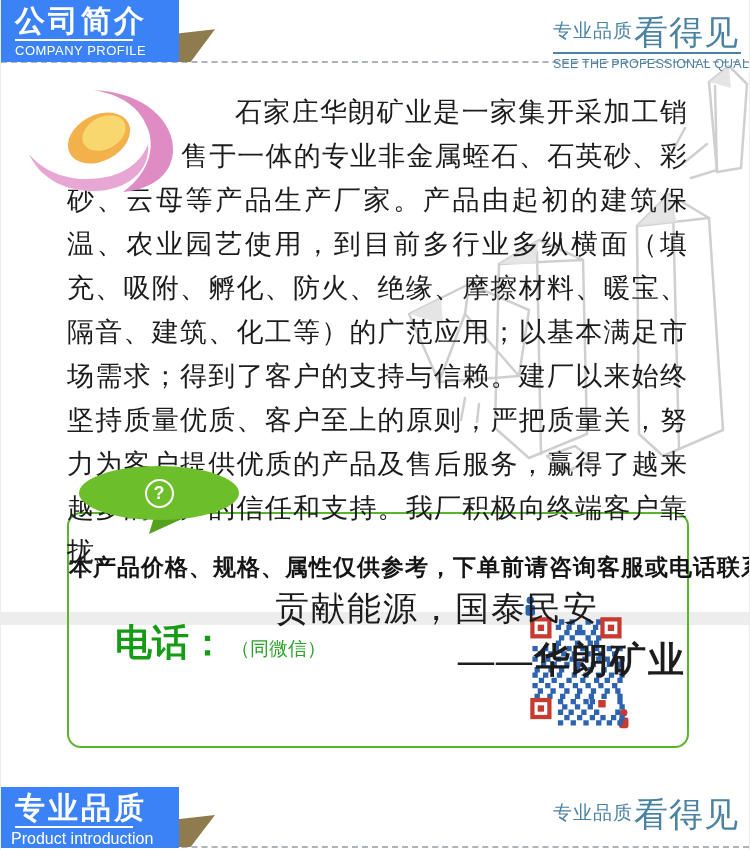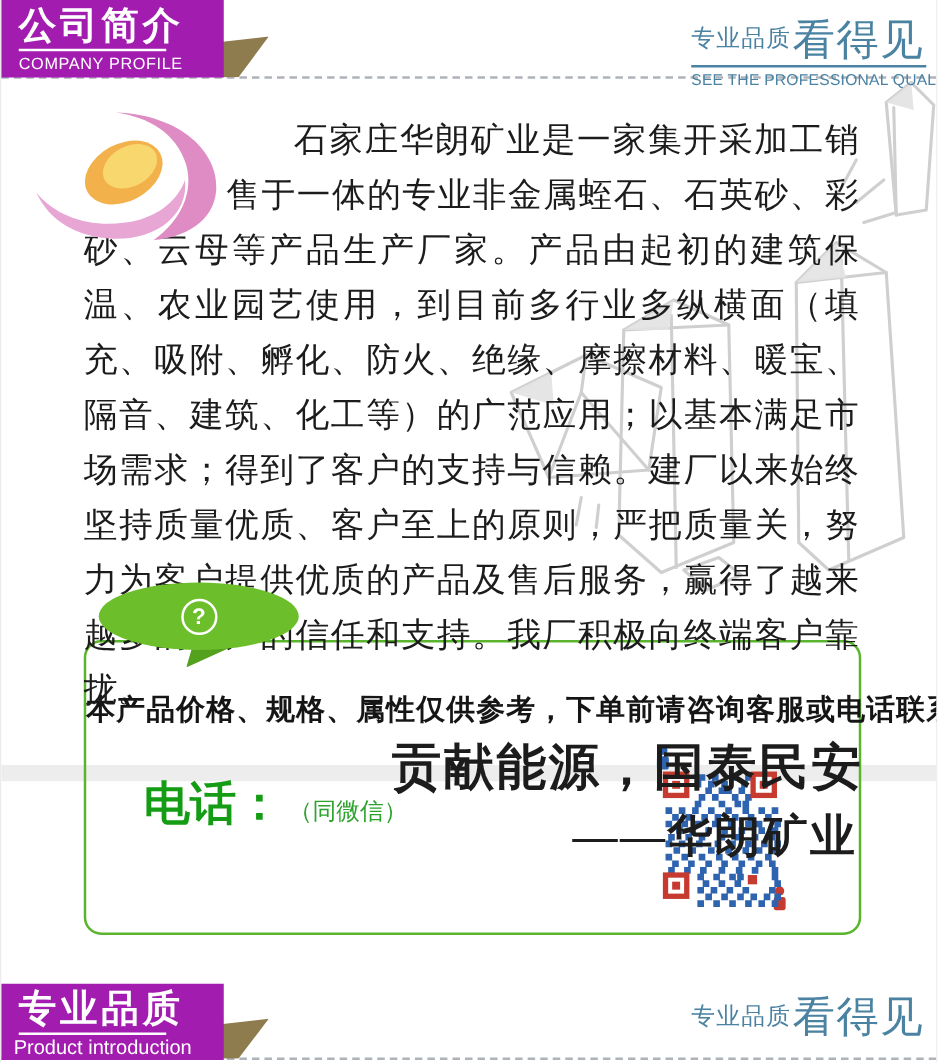--- a/index.html
+++ b/index.html
@@ -1,20 +1,20 @@
 <!DOCTYPE html>
 <html><head>
 <meta charset="utf-8">
 <style>
   html,body{margin:0;padding:0;background:#fff;}
   .page{position:relative;width:750px;height:850px;background:#fff;overflow:hidden;
         font-family:"Liberation Sans",sans-serif;border-left:1px solid #ececec;border-right:1px solid #ececec;box-sizing:border-box;}
 
   
-  .banner{position:absolute;left:0;width:178px;height:62px;background:#a21caf;color:#fff;z-index:6;}
+  .banner{position:absolute;left:0;width:178px;height:62px;background:#3b82f6;color:#fff;z-index:6;}
   .banner .cn{font-size:30px;font-weight:bold;letter-spacing:3px;line-height:32px;margin:5px 0 0 14px;white-space:nowrap;}
   .banner .rule{width:118px;height:2px;background:#fff;margin:2px 0 2px 14px;}
   .banner .en{font-size:13px;letter-spacing:.5px;margin-left:14px;white-space:nowrap;}
   .banner.bottom{top:787px;height:61px;}
   .banner.bottom .en{font-size:16px;margin-left:10px;letter-spacing:0;}
   .tri{position:absolute;width:42px;height:40px;background:#8e7c4e;z-index:5;
        clip-path:polygon(0 30%,100% 18%,42% 100%,0 100%);}
   .tri.top{left:172px;top:22px;}
   .tri.bottom{left:172px;top:808px;height:39px;}
   .dash{position:absolute;left:0;right:0;border-top:2px dashed #aeb3ba;z-index:4;}
@@ -27,21 +27,21 @@
   .quality .cnS{font-size:19px;padding-bottom:4px;letter-spacing:1px;}
   .quality .cnB{font-size:34px;line-height:32px;letter-spacing:1px;}
   .quality .rule{border-top:2px solid #4a82a2;margin-top:4px;}
   .quality .en{font-size:12.5px;margin-top:3px;white-space:nowrap;letter-spacing:.2px;}
 
   
   .profile{position:absolute;left:62px;top:86px;width:628px;z-index:3;
            font-family:"Liberation Serif",serif;color:#1c1c1c;}
   .logo-spacer{float:left;width:118px;height:86px;}
   .profile p{margin:4px;font-size:27px;line-height:44px;text-indent:2em;text-align:justify;}
-  .slogan{font-size:40px;font-weight:bold;margin:12px 0 0 212px;letter-spacing:2px;text-align:right;}
+  .slogan{font-size:34px;font-weight:normal;margin:12px 0 0 212px;letter-spacing:2px;}
   .signature{font-size:36px;font-weight:bold;margin:4px 0 0 395px;letter-spacing:2px;}
   .logo{position:absolute;left:26px;top:88px;width:152px;height:104px;z-index:4;}
 
   .crystals{position:absolute;left:378px;top:58px;width:372px;height:424px;z-index:1;}
 
   
   .band{position:absolute;left:0;top:612px;width:750px;height:13px;background:#ededed;z-index:0;}
   .tip-box{position:absolute;left:66px;top:512px;width:618px;height:232px;
            border:2px solid #5ab42d;border-radius:14px;z-index:2;}
   .bubble{position:absolute;left:78px;top:466px;width:160px;height:54px;background:#6cbf2b;

